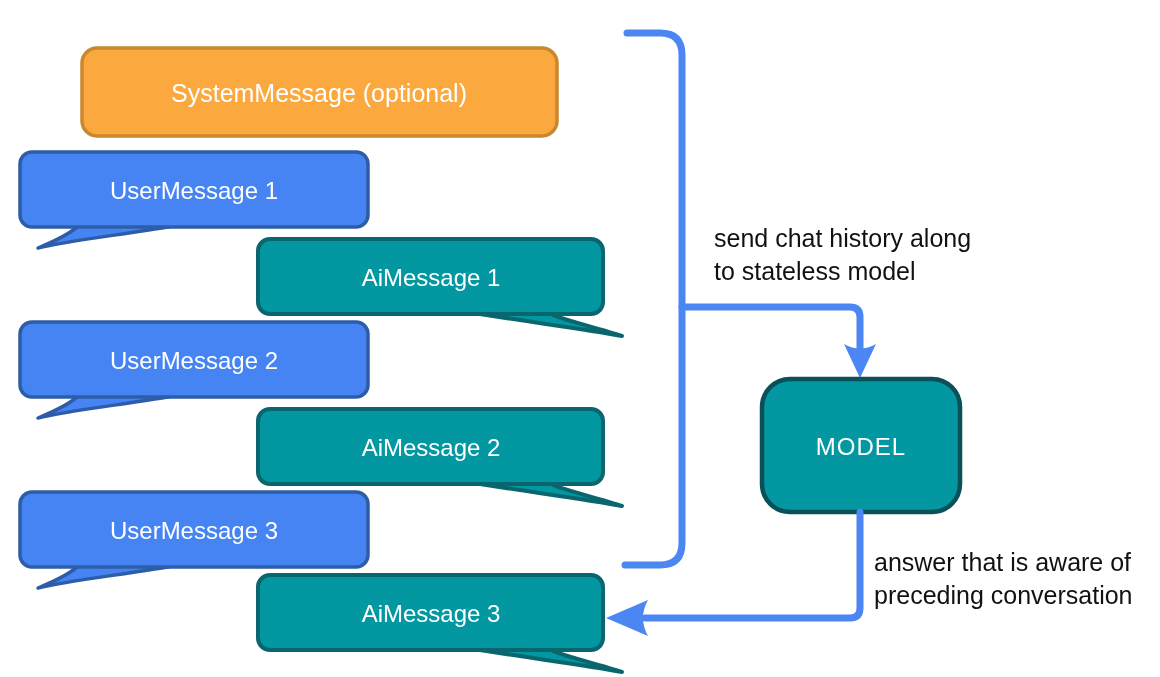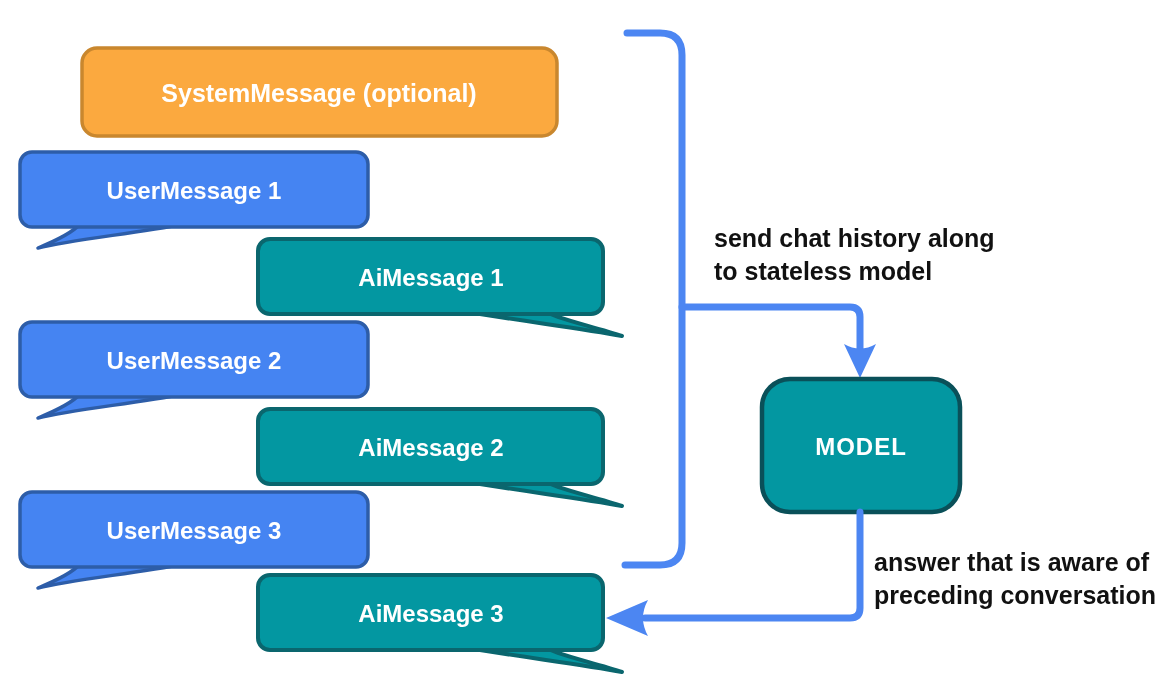--- a/index.html
+++ b/index.html
@@ -8,21 +8,20 @@
     background: #ffffff;
     width: 1160px;
     height: 677px;
     overflow: hidden;
     font-family: "Liberation Sans", sans-serif;
   }
   #canvas-wrap {
     position: relative;
     width: 1160px;
     height: 677px;
-    font-weight: bold;
   }
   svg text {
     font-family: "Liberation Sans", sans-serif;
   }
   .bubble-rect-system { fill: #FBA93F; stroke: #C9872E; stroke-width: 3.5; }
   .bubble-rect-user   { fill: #4584F2; stroke: #2D5DA8; stroke-width: 3.5; }
   .bubble-tail-user   { fill: #4584F2; stroke: #2D5DA8; stroke-width: 3.5; stroke-linejoin: round; }
   .bubble-rect-ai     { fill: #0397A1; stroke: #0A666E; stroke-width: 4; }
   .bubble-tail-ai     { fill: #0397A1; stroke: #0A666E; stroke-width: 4; stroke-linejoin: round; }
   .model-rect         { fill: #0397A1; stroke: #0A5059; stroke-width: 4.5; }

